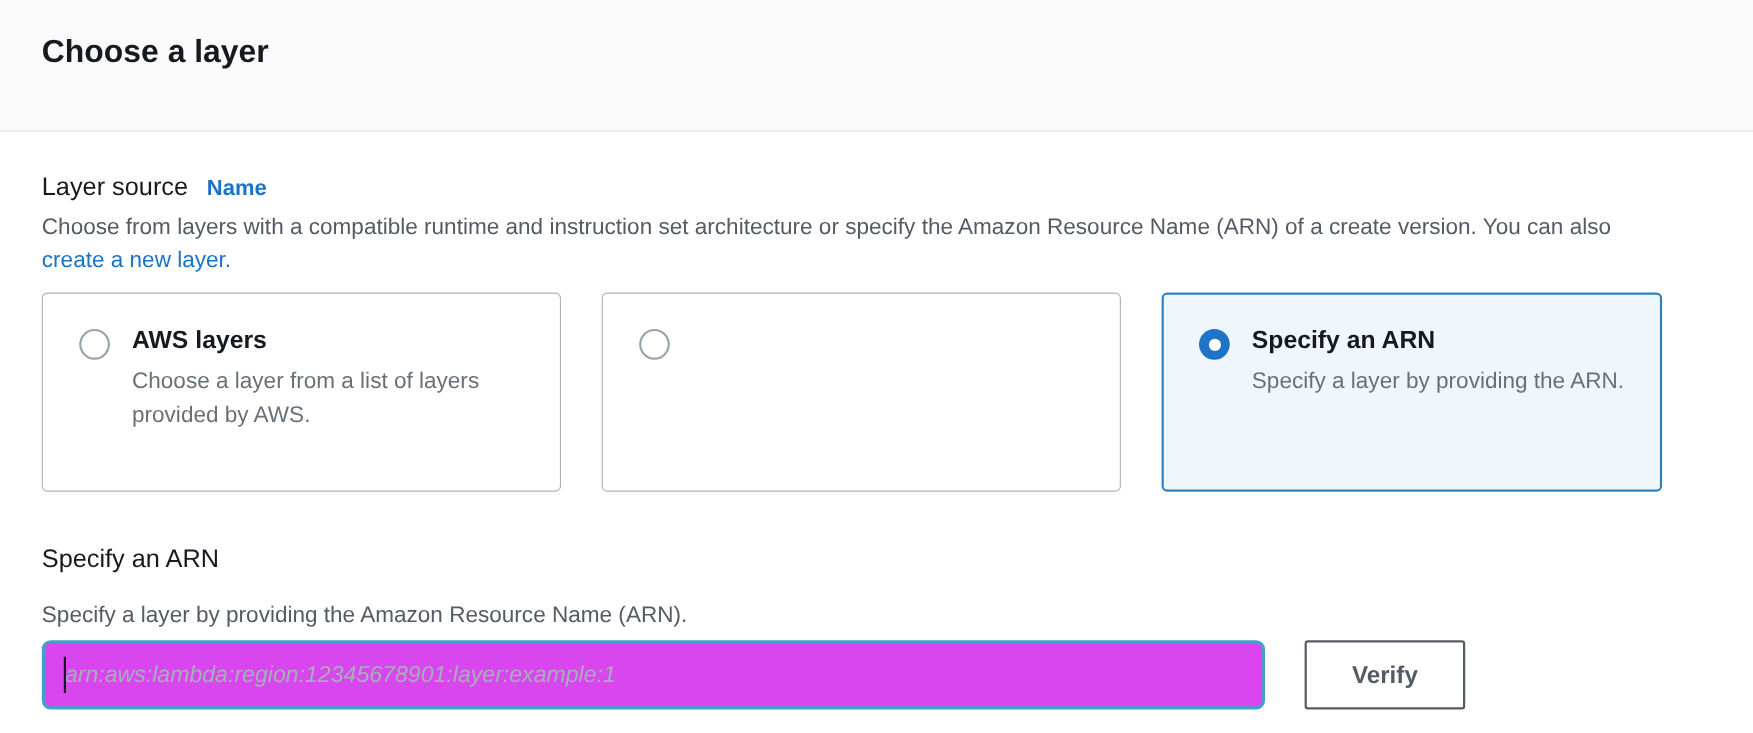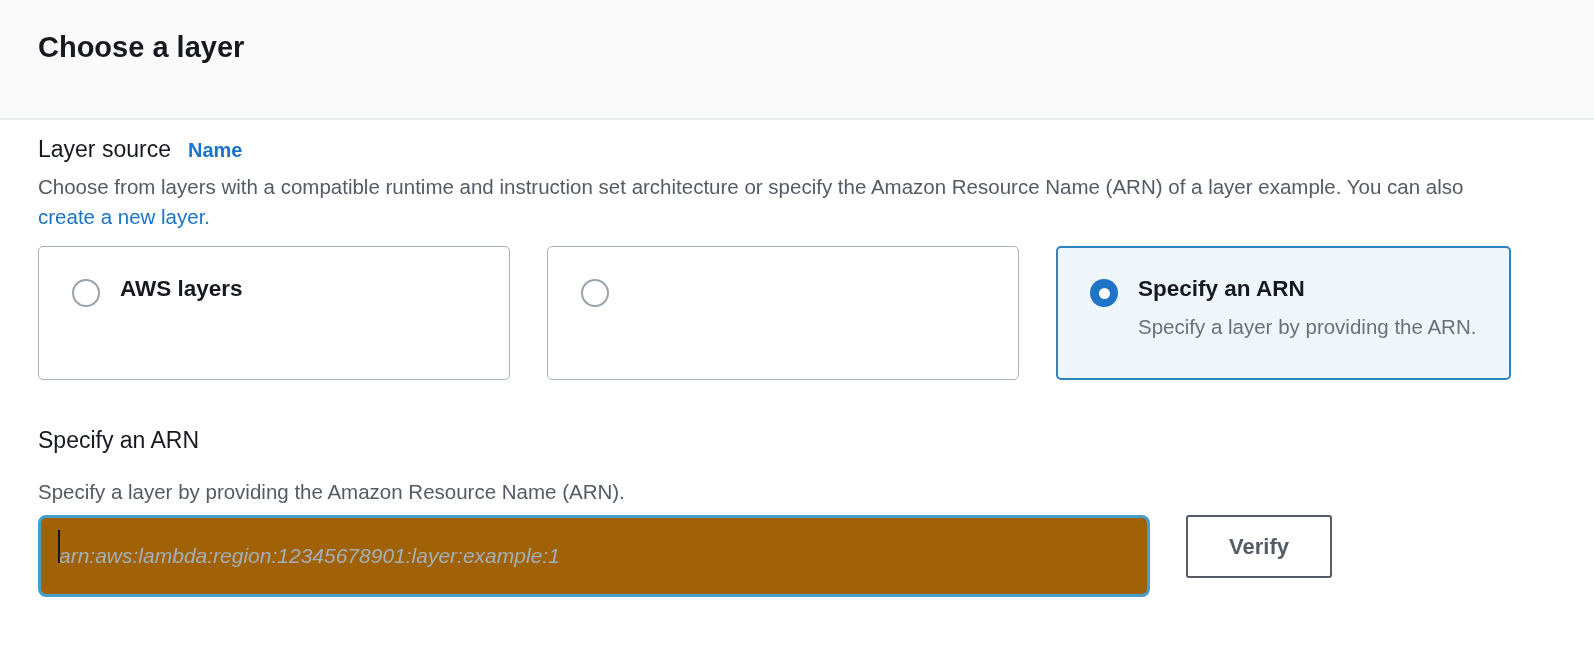--- a/index.html
+++ b/index.html
@@ -16,21 +16,21 @@
   .page-header h1 {
     font-size: 29px;
     font-weight: 700;
     color: #16191f;
   }
 
   
   .content { padding: 0 38px; }
 
   .label-row {
-    margin-top: 16px;
+    margin-top: 36px;
     display: flex;
     align-items: baseline;
   }
   .field-label {
     font-size: 23px;
     font-weight: 400;
     color: #16191f;
   }
   .info-link {
     margin-left: 17px;
@@ -54,21 +54,21 @@
   }
 
   
   .cards {
     margin-top: 14px;
     display: flex;
     gap: 37px;
   }
   .card {
     width: 472px;
-    height: 134px;
+    height: 181px;
     border: 1px solid #a9b3ba;
     border-radius: 5px;
     background: #ffffff;
     padding: 29px 26px 0 33px;
     display: flex;
     align-items: flex-start;
     cursor: pointer;
   }
   .card.selected {
     border: 2px solid #2e82c0;
@@ -126,24 +126,24 @@
     color: #545b64;
   }
   .input-row {
     margin-top: 11px;
     display: flex;
     align-items: stretch;
   }
   .input-wrap { position: relative; }
   .arn-input {
     width: 1112px;
-    height: 82px;
+    height: 63px;
     border: 3px solid #44a0c8;
     border-radius: 8px;
-    background: #a16207;
+    background: #d946ef;
     padding: 0 18px;
     font-family: "Liberation Sans", sans-serif;
     font-size: 21px;
     color: #16191f;
     outline: none;
   }
   .arn-input::placeholder {
     color: #a4b0b7;
     font-style: italic;
     opacity: 1;
@@ -179,28 +179,29 @@
     <h1>Choose a layer</h1>
   </header>
 
   <main class="content">
 
     <div class="label-row">
       <span class="field-label">Layer source</span>
       <a class="info-link">Name</a>
     </div>
 
-    <p class="section-desc"><span>Choose from layers with a compatible runtime and instruction set architecture or specify the Amazon Resource Name (ARN) of a layer example. You can also</span> <a class="text-link">create a new layer.</a></p>
+    <p class="section-desc"><span>Choose from layers with a compatible runtime and instruction set architecture or specify the Amazon Resource Name (ARN) of a create version. You can also</span> <a class="text-link">create a new layer.</a></p>
 
     <div class="cards">
 
       <div class="card">
         <span class="radio"></span>
         <div class="card-text">
           <div class="card-title">AWS layers</div>
+          <div class="card-desc">Choose a layer from a list of layers provided by AWS.</div>
         </div>
       </div>
 
       <div class="card">
         <span class="radio"></span>
         <div class="card-text">
         </div>
       </div>
 
       <div class="card selected">

